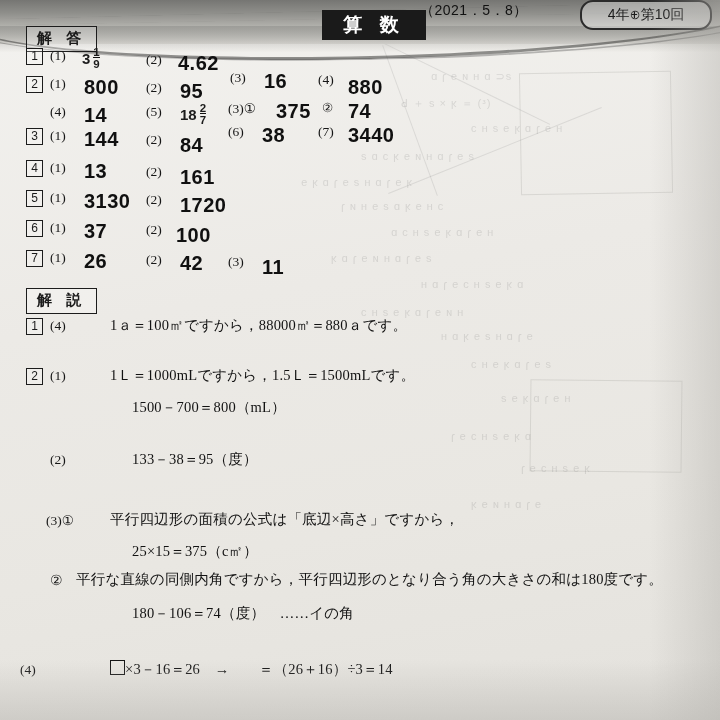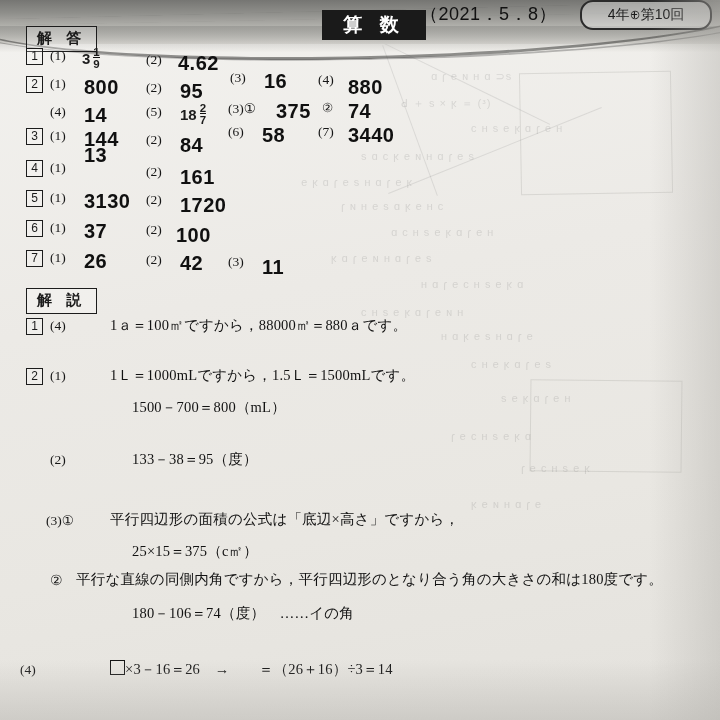--- a/index.html
+++ b/index.html
@@ -79,21 +79,21 @@
     height: 40px;
     border-bottom: 2px solid rgba(70,70,68,0.35);
     border-radius: 0 0 50% 50%/0 0 100% 100%;
     transform: rotate(-1.1deg);
   }
 
   .hdr-date {
     position: absolute;
     top: 2px;
     left: 420px;
-    font-size: 18px;
+    font-size: 14px;
     font-family: "Liberation Sans", sans-serif;
     color: #111;
     letter-spacing: 0.5px;
   }
   .hdr-round {
     position: absolute;
     top: 0px;
     left: 580px;
     width: 128px;
     height: 26px;
@@ -289,33 +289,33 @@
       <span class="num">2</span><br>
       <span class="den">7</span>
     </span>
   </div>
   <div class="sub" style="top:100px; left:228px;">(3)①</div>
   <div class="ans" style="top:100px; left:276px;">375</div>
   <div class="circnum" style="top:100px; left:322px;">②</div>
   <div class="ans" style="top:100px; left:348px;">74</div>
 
   <div class="sub" style="top:124px; left:228px;">(6)</div>
-  <div class="ans" style="top:124px; left:262px;">58</div>
+  <div class="ans" style="top:124px; left:262px;">38</div>
   <div class="sub" style="top:124px; left:318px;">(7)</div>
   <div class="ans" style="top:124px; left:348px;">3440</div>
 
   <div class="qnum" style="top:128px; left:26px;">3</div>
   <div class="sub" style="top:128px; left:50px;">(1)</div>
   <div class="ans" style="top:128px; left:84px;">144</div>
   <div class="sub" style="top:132px; left:146px;">(2)</div>
   <div class="ans" style="top:134px; left:180px;">84</div>
 
   <div class="qnum" style="top:160px; left:26px;">4</div>
   <div class="sub" style="top:160px; left:50px;">(1)</div>
-  <div class="ans" style="top:144px; left:84px;">13</div>
+  <div class="ans" style="top:160px; left:84px;">13</div>
   <div class="sub" style="top:164px; left:146px;">(2)</div>
   <div class="ans" style="top:166px; left:180px;">161</div>
 
   <div class="qnum" style="top:190px; left:26px;">5</div>
   <div class="sub" style="top:190px; left:50px;">(1)</div>
   <div class="ans" style="top:190px; left:84px;">3130</div>
   <div class="sub" style="top:192px; left:146px;">(2)</div>
   <div class="ans" style="top:194px; left:180px;">1720</div>
 
   <div class="qnum" style="top:220px; left:26px;">6</div>

